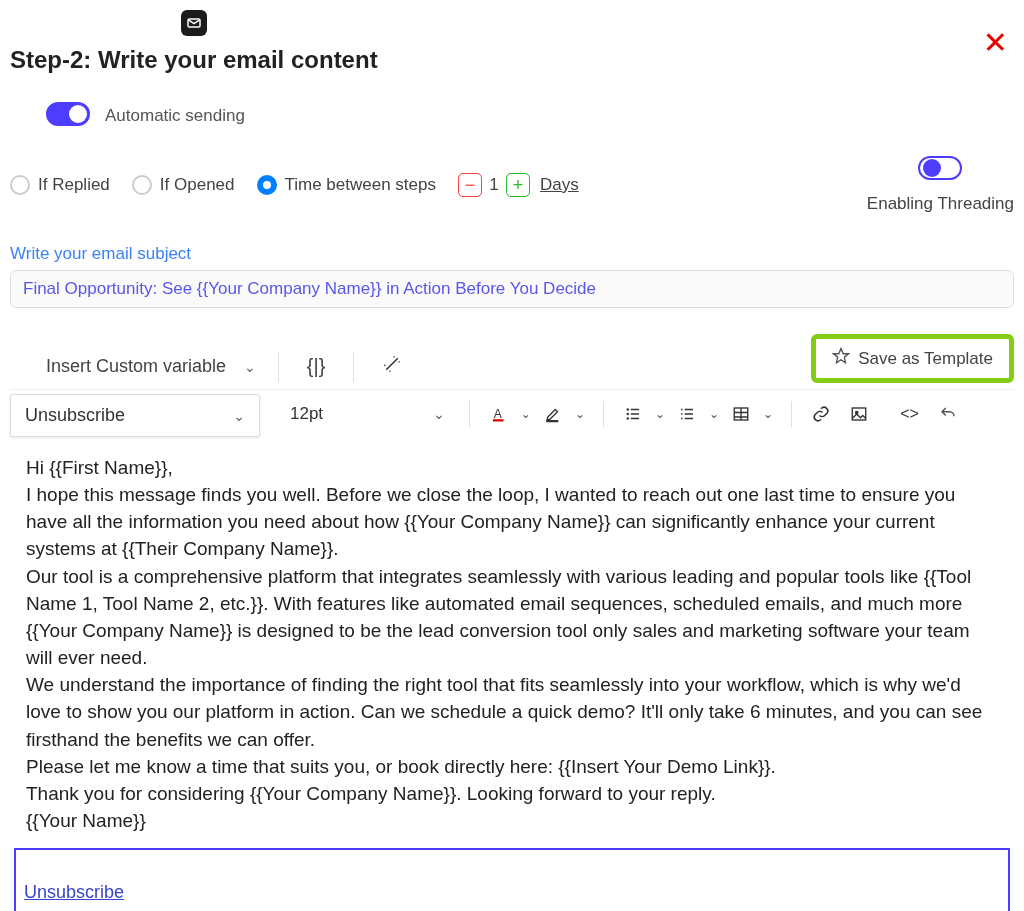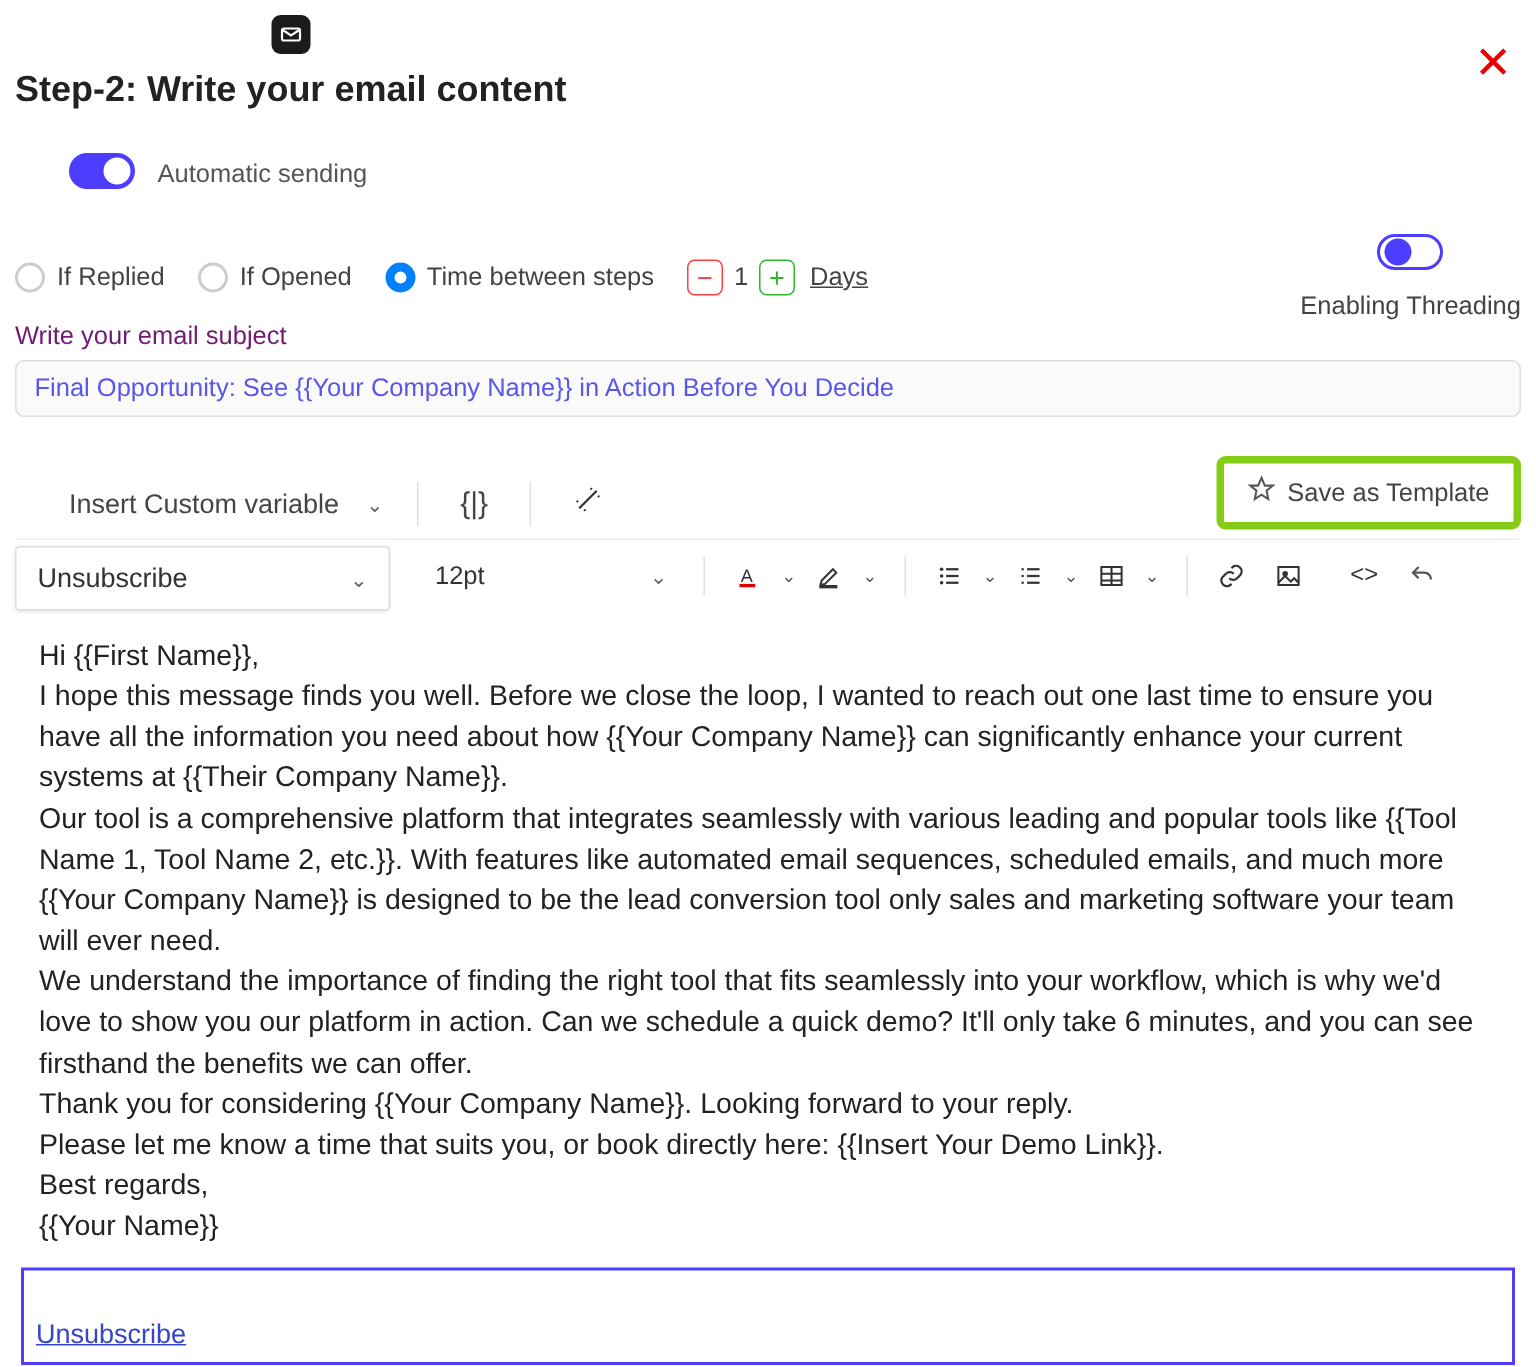--- a/index.html
+++ b/index.html
@@ -36,20 +36,21 @@
     background: #4d3dff; position: relative; cursor: pointer;
   }
   .toggle::after {
     content: ""; position: absolute; right: 3px; top: 3px;
     width: 18px; height: 18px; background: #fff; border-radius: 50%;
   }
   .toggle-label { font-size: 17px; color: #555; }
 
   .options-row {
     display: flex; align-items: center; justify-content: space-between;
+    margin-bottom: 30px;
   }
   .options-left { display: flex; align-items: center; gap: 22px; }
   .radio-opt { display: flex; align-items: center; gap: 8px; }
   .radio {
     width: 20px; height: 20px; border-radius: 50%;
     border: 2px solid #ccc; background: #fff;
   }
   .radio.selected { border: 6px solid #0080ff; }
   .radio-label { font-size: 17px; color: #444; }
   .stepper {
@@ -68,21 +69,21 @@
   .toggle2 {
     width: 44px; height: 24px; border-radius: 20px;
     background: #fff; border: 2px solid #4d3dff; position: relative; cursor: pointer;
   }
   .toggle2::after {
     content: ""; position: absolute; left: 3px; top: 1px;
     width: 18px; height: 18px; background: #4d3dff; border-radius: 50%;
   }
   .thread-label { font-size: 17px; color: #444; }
 
-  .field-label { font-size: 17px; color: #701a75; margin-bottom: 6px; }
+  .field-label { font-size: 17px; color: #3b82f6; margin-bottom: 6px; }
   .subject-input {
     width: 100%; padding: 8px 12px;
     border: 1px solid #ddd; border-radius: 6px;
     font-size: 17px; color: #5a57e8;
     background: #fafafa;
   }
 
   .toolbar1 {
     display: flex; align-items: flex-end; justify-content: space-between;
     margin-top: 26px; margin-bottom: 0; margin-left: 32px;
@@ -330,23 +331,22 @@
       </svg>
   </span>
 </div>
 
 
 <div class="editor">
   <p>Hi {{First Name}},</p>
   <p>I hope this message finds you well. Before we close the loop, I wanted to reach out one last time to ensure you have all the information you need about how {{Your Company Name}} can significantly enhance your current systems at {{Their Company Name}}.</p>
   <p>Our tool is a comprehensive platform that integrates seamlessly with various leading and popular tools like {{Tool Name 1, Tool Name 2, etc.}}. With features like automated email sequences, scheduled emails, and much more {{Your Company Name}} is designed to be the lead conversion tool only sales and marketing software your team will ever need.</p>
   <p>We understand the importance of finding the right tool that fits seamlessly into your workflow, which is why we'd love to show you our platform in action. Can we schedule a quick demo? It'll only take 6 minutes, and you can see firsthand the benefits we can offer.</p>
+  <p>Please let me know a time that suits you, or book directly here: {{Insert Your Demo Link}}.</p>
   <p>Thank you for considering {{Your Company Name}}. Looking forward to your reply.</p>
-  <p>Please let me know a time that suits you, or book directly here: {{Insert Your Demo Link}}.</p>
-  <p>Best regards,</p>
   <p>{{Your Name}}</p>
 </div>
 
 <div class="unsub-box">
   <span class="unsub-link">Unsubscribe</span>
 </div>
 
 
 
 

